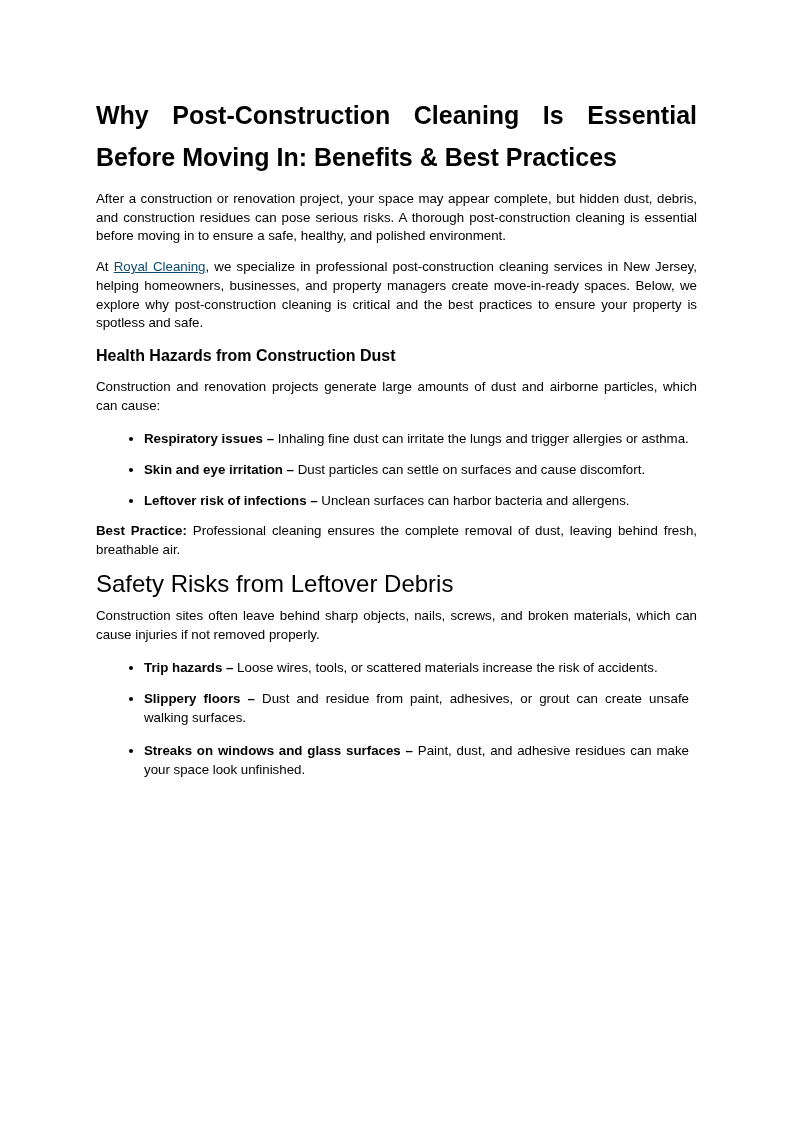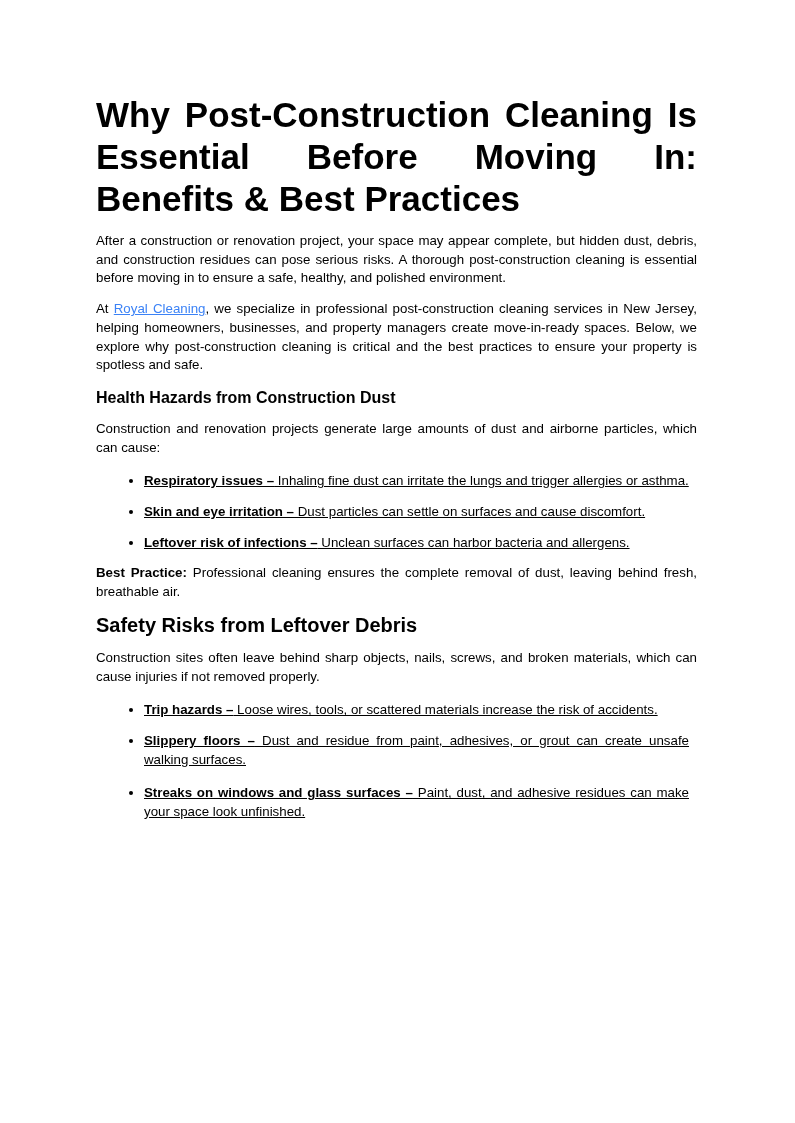--- a/index.html
+++ b/index.html
@@ -13,65 +13,64 @@
   }
   .page {
     width: 795px;
     height: 1123px;
     padding: 94px 98px 40px 96px;
     display: flex;
     flex-direction: column;
     background: #ffffff;
   }
   .doc-title {
-    font-size: 35px;
+    font-size: 25px;
     line-height: 42px;
     font-weight: 700;
     text-align: justify;
     margin: 0 0 12px 0;
   }
   .body-text {
     font-size: 13.3px;
     line-height: 18.7px;
     text-align: justify;
     margin: 0 0 12px 0;
   }
   .h2-main {
     font-size: 18px;
     line-height: 23px;
     font-weight: 700;
     margin: 36px 0 16px 0;
   }
   .h2-sub {
-    font-size: 20px;
+    font-size: 24px;
     line-height: 23px;
-    font-weight: 700;
+    font-weight: 400;
     margin: 0 0 12px 0;
   }
   .h3 {
     font-size: 16px;
     line-height: 21px;
     font-weight: 700;
     margin: 0 0 12px 0;
   }
   ul.bullet-list {
     margin: 3px 0 0 0;
     padding-left: 48px;
     list-style-type: disc;
   }
   ul.bullet-list li {
     font-size: 13.3px;
     line-height: 18.7px;
     text-align: justify;
     margin: 0 8px 12px 0;
-    text-decoration: underline;
   }
   .bold { font-weight: 700; }
   .link {
-    color: #3b82f6;
+    color: #0c4a6e;
     text-decoration: underline;
     cursor: pointer;
   }
 </style>
 </head>
 <body>
 
 <div class="page">
 
   <h1 class="doc-title">Why Post-Construction Cleaning Is Essential Before Moving In: Benefits &amp; Best Practices</h1>

